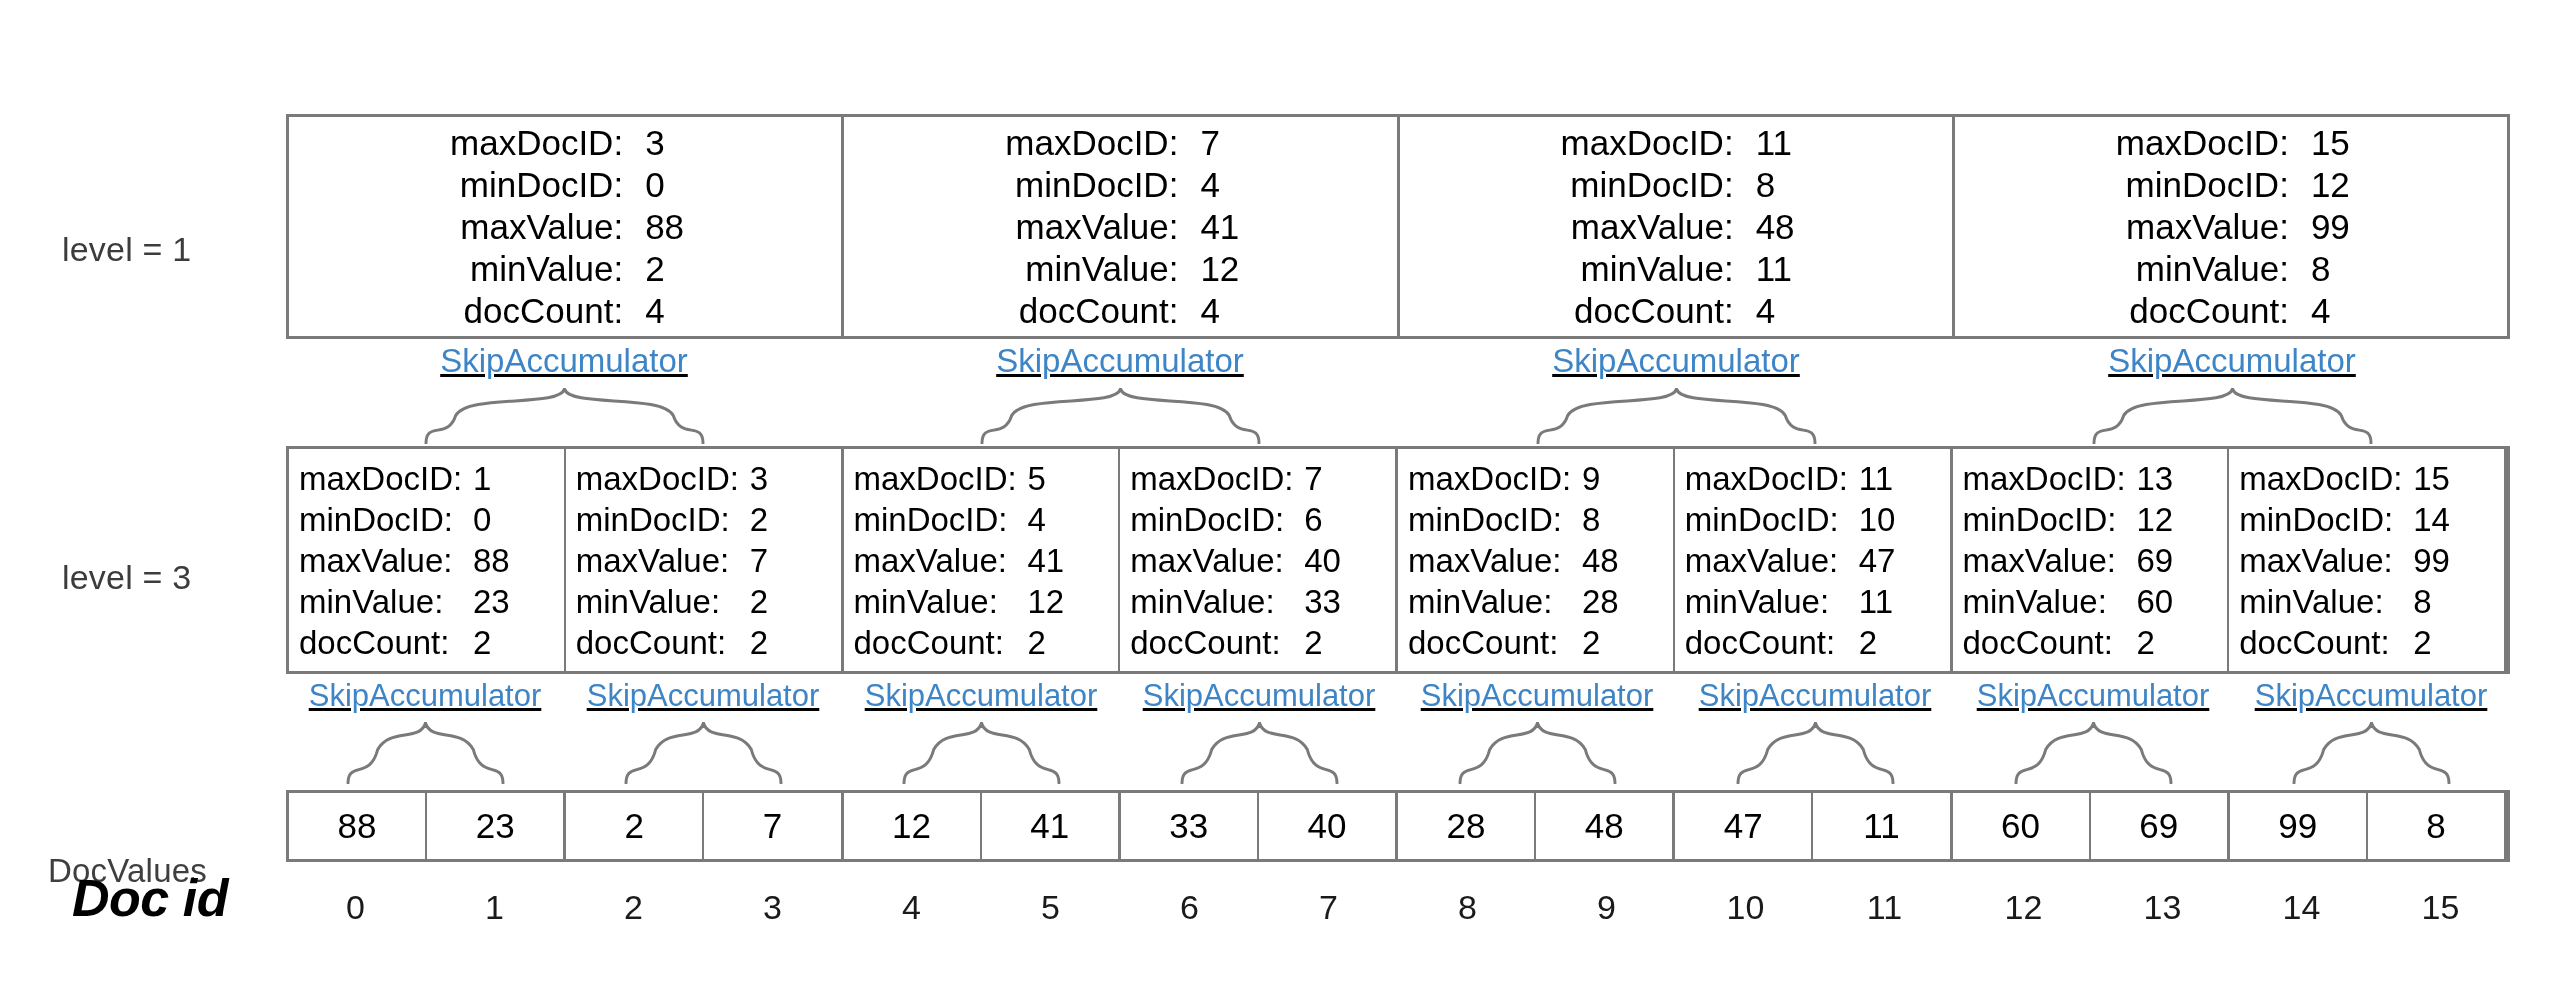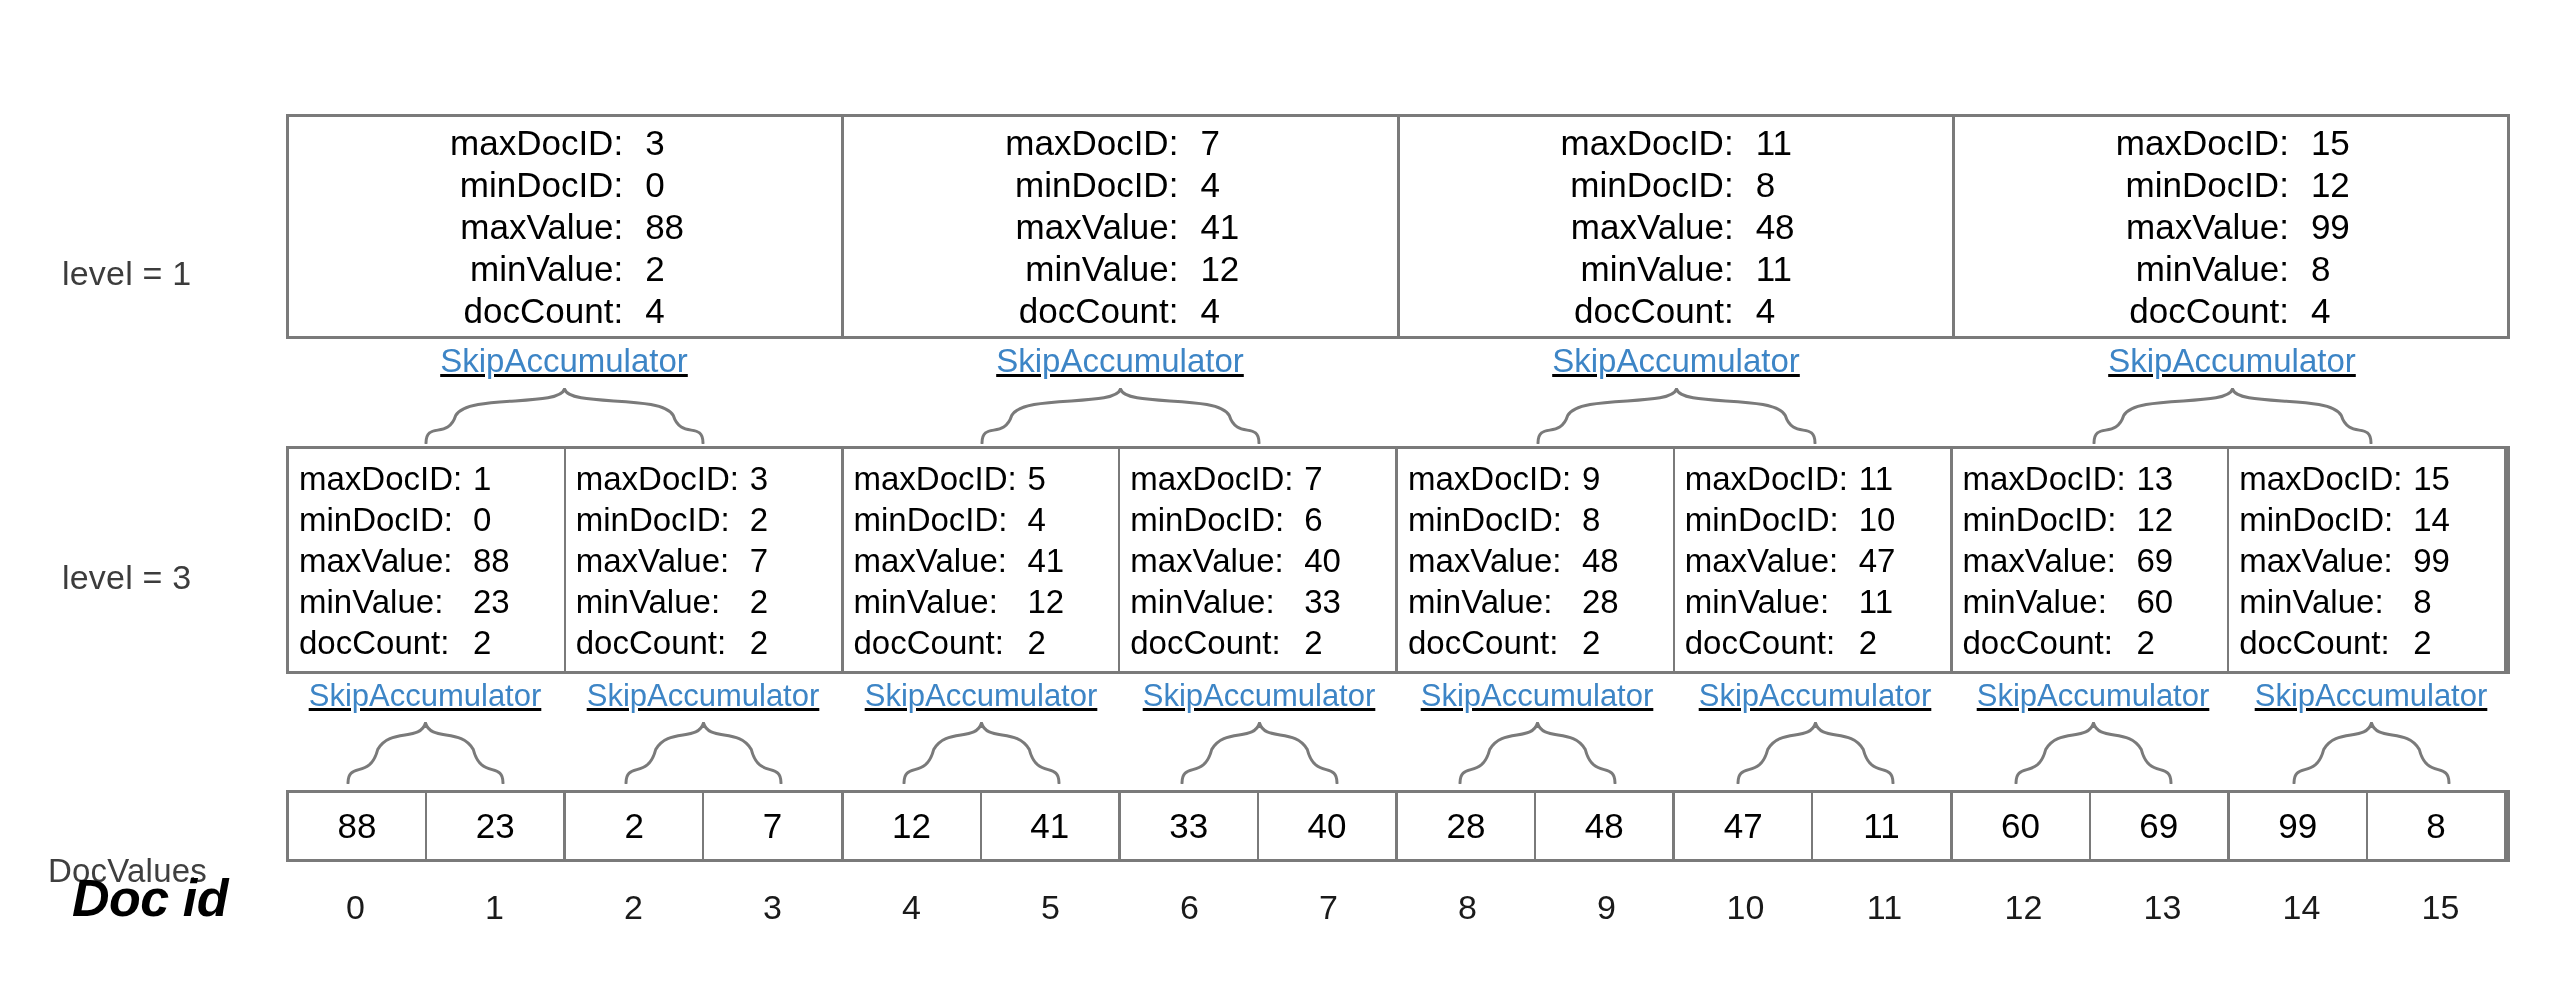--- a/index.html
+++ b/index.html
@@ -175,21 +175,21 @@
     align-items: stretch;
     justify-content: center;
   }
   .brace-slot svg { display: block; }
 </style>
 </head>
 <body>
 
 <div class="stage">
 
-  <div class="row-label" style="left:62px; top:230px;margin-top:24px;">level = 1</div>
+  <div class="row-label" style="left:62px; top:230px;">level = 1</div>
   <div class="row-label" style="left:62px; top:558px;">level = 3</div>
   <div class="row-label docvalues" style="left:48px; top:808px;margin-top:44px;">DocValues</div>
   <div class="row-label big" style="left:72px; top:868px;font-style:italic;">Doc id</div>
 
   <div class="l1-table" id="l1-table">
       <div class="l1-cell">
         <div class="l1-line">
           <span class="l1-key">maxDocID:</span>
           <span class="l1-val">3</span>
         </div>

